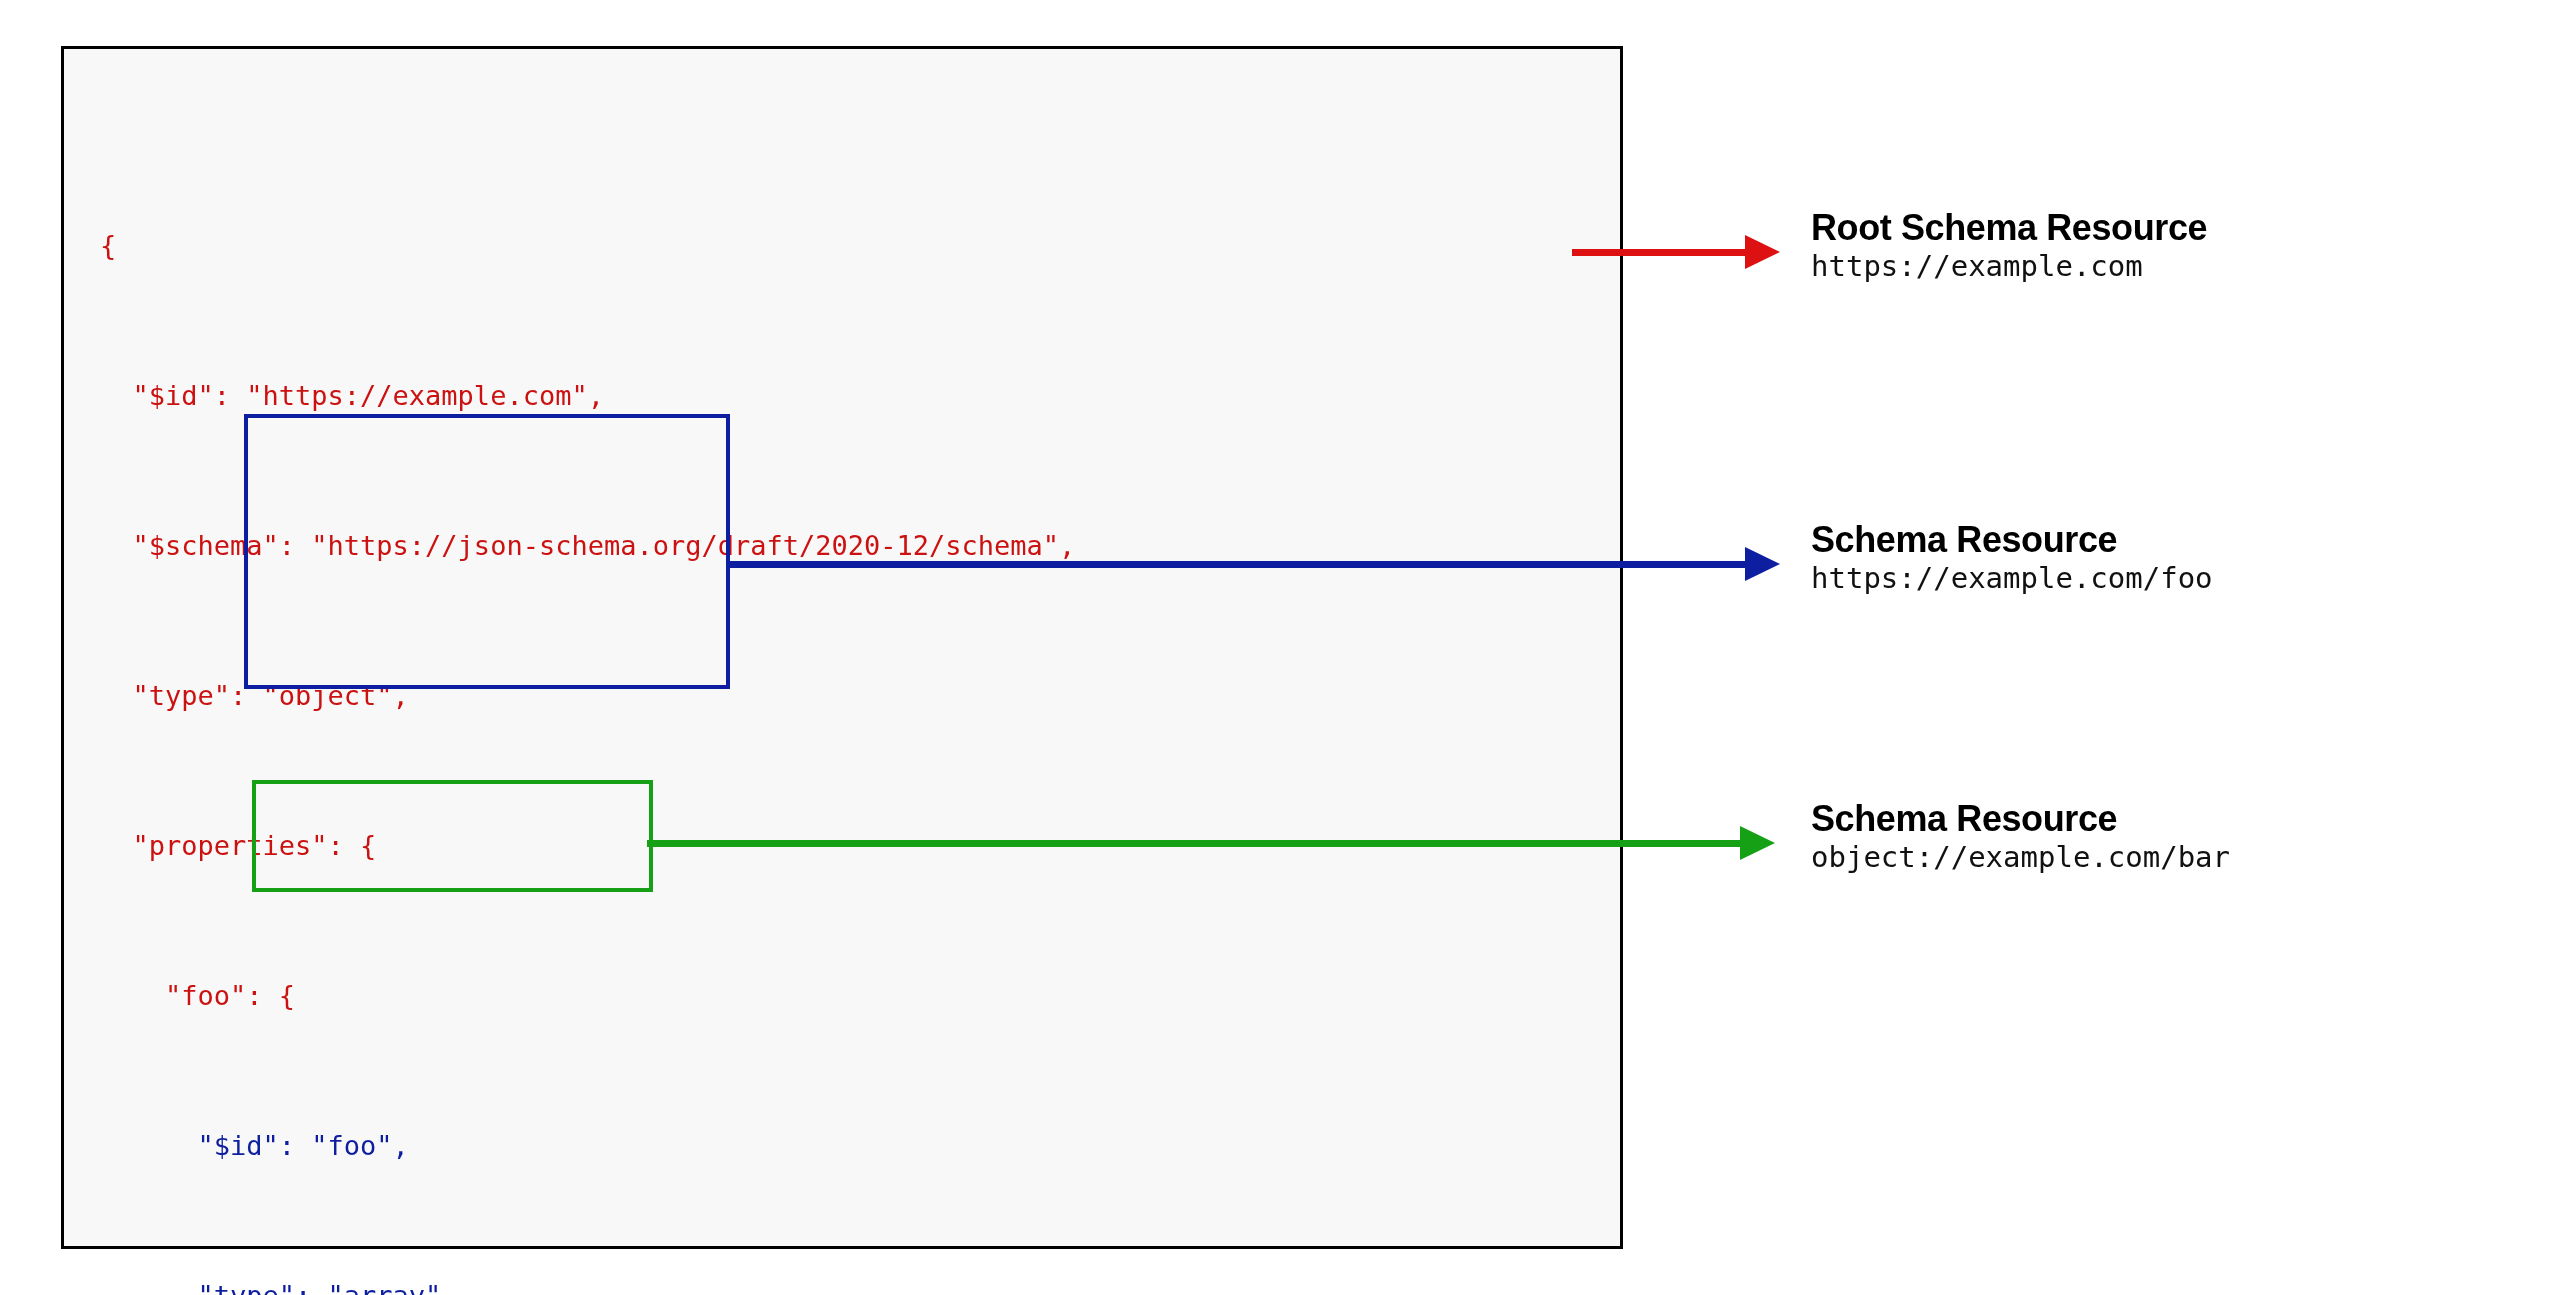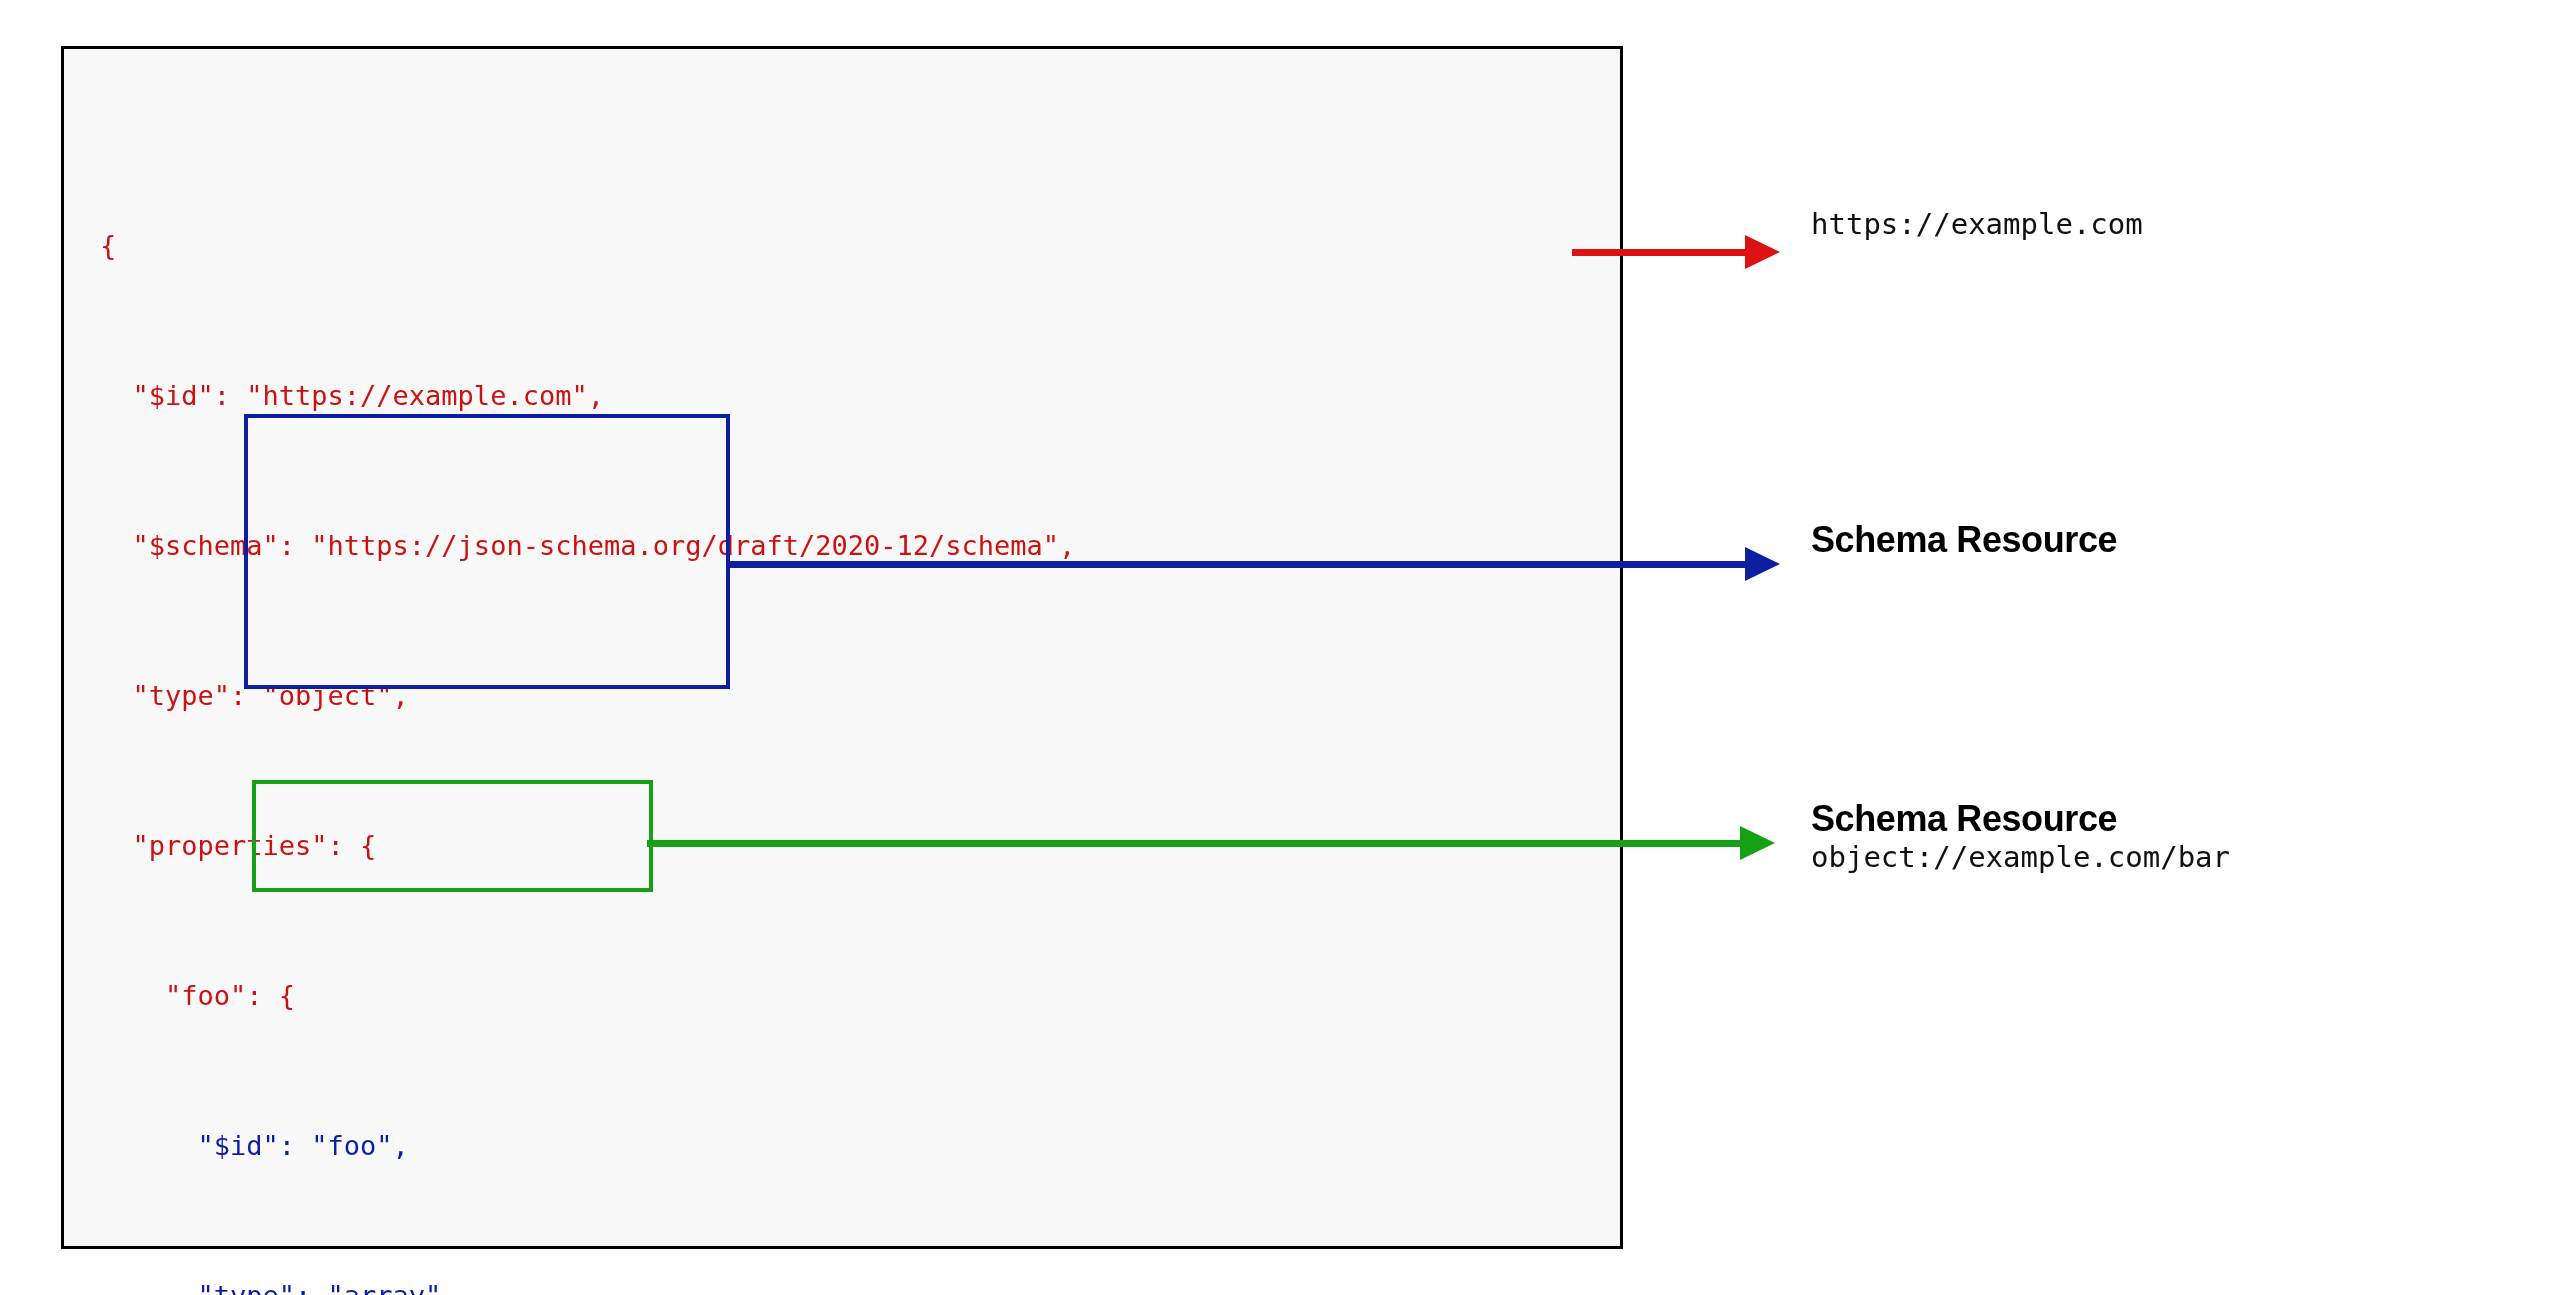--- a/index.html
+++ b/index.html
@@ -124,25 +124,27 @@
   <div class="arrow" id="arrow-foo">
     <div class="shaft"></div>
     <div class="head"></div>
   </div>
   <div class="arrow" id="arrow-bar">
     <div class="shaft"></div>
     <div class="head"></div>
   </div>
 
   <div class="anno" id="anno-root">
+    <div class="anno-title">Root Schema Resource</div>
     <div class="anno-url">https://example.com</div>
   </div>
 
   <div class="anno" id="anno-foo">
     <div class="anno-title">Schema Resource</div>
+    <div class="anno-url">https://example.com/foo</div>
   </div>
 
   <div class="anno" id="anno-bar">
     <div class="anno-title">Schema Resource</div>
     <div class="anno-url">object://example.com/bar</div>
   </div>
 
 </div>
 
 

